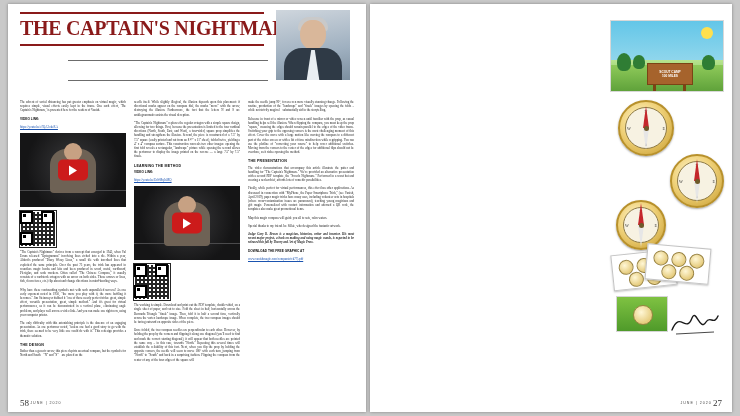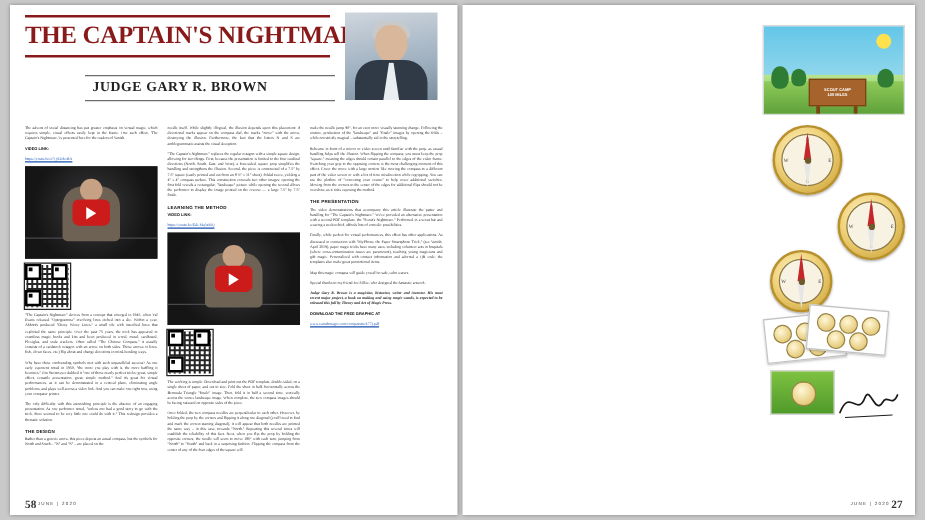--- a/index.html
+++ b/index.html
@@ -423,21 +423,21 @@
     bottom: 4px;
     font-family: "Liberation Sans", sans-serif;
     font-size: 4.5px;
     color: #444;
   }
   .footer-left { left: 12px; }
   .footer-right { right: 10px; }
   .pgnum {
     font-family: "Liberation Serif", serif;
     font-size: 9px;
-    font-weight: bold;
+    font-weight: normal;
     color: #333;
     vertical-align: middle;
     margin-top: 20px;
   }
   .footer-left .issue, .footer-right .issue {
     letter-spacing: 1px;
     vertical-align: middle;
     font-size: 3.6px;
   }
 </style>
@@ -446,21 +446,20 @@
 
 <div class="spread">
 
   <div class="page page-left">
 
     <div class="masthead">
       <div class="title-rule-top"></div>
       <div class="main-title">THE CAPTAIN'S NIGHTMARE</div>
       <div class="title-rule-bot"></div>
       <div class="byline-rule"></div>
-      <div class="byline">JUDGE GARY R. BROWN</div>
       <div class="byline-rule2"></div>
 
       <div class="author-photo">
         <div class="ph-hair"></div>
         <div class="ph-face"></div>
         <div class="ph-body"></div>
         <div class="ph-shirt"></div>
       </div>
     </div>
 

